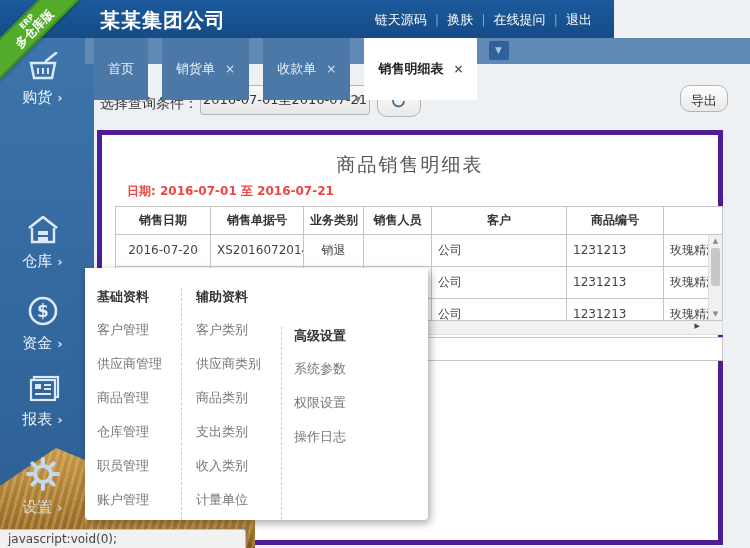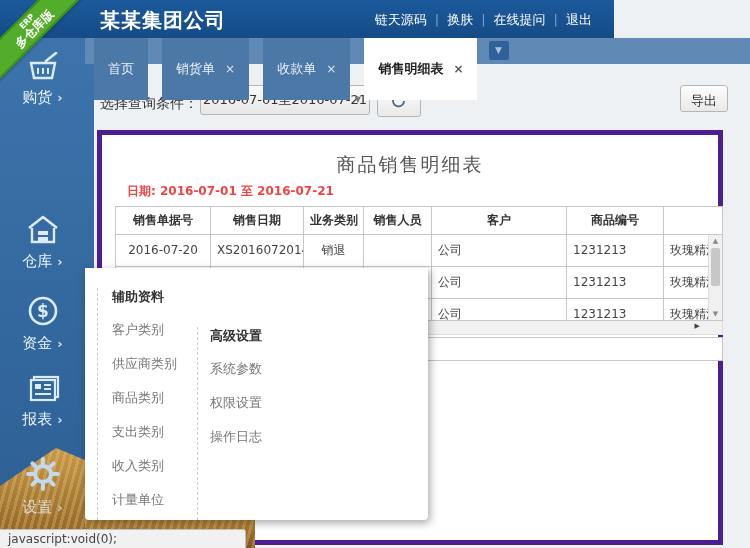--- a/index.html
+++ b/index.html
@@ -76,21 +76,21 @@
   
   .main{position:absolute;left:85px;top:64px;width:665px;height:484px;background:#edf1f4;text-decoration:underline;}
   .query-label{position:absolute;left:15px;top:31px;font-size:14px;color:#333;}
   .query-select{
     position:absolute;left:115px;top:21px;width:168px;height:28px;line-height:28px;
     background:linear-gradient(#fafafa,#e7e7e7);border:1px solid #b5b5b5;border-radius:3px;
     font-size:13px;color:#333;text-align:center;cursor:pointer;
   }
   .query-select .caret{position:absolute;right:8px;top:0;font-size:8px;color:#777;}
   .btn{
-    background:linear-gradient(#fdfdfd,#e9e9e9);border:1px solid #b5b5b5;border-radius:3px;
+    background:linear-gradient(#fdfdfd,#e9e9e9);border:1px solid #b5b5b5;border-radius:10px;
     cursor:pointer;
   }
   .refresh-btn{position:absolute;left:292px;top:23px;width:44px;height:30px;padding:0;}
   .export-btn{
     position:absolute;right:22px;top:21px;width:48px;height:27px;
     font-size:13px;color:#333;text-align:center;line-height:27px;
   }
   
   .card{
     position:absolute;left:12px;right:27px;top:66px;bottom:3px;
@@ -236,22 +236,22 @@
     </svg>
   </button>
   <button class="btn export-btn">导出</button>
 
   <div class="card">
     <div class="report-title">商品销售明细表</div>
     <div class="report-date">日期: 2016-07-01 至 2016-07-21</div>
 
     <div class="tbl">
       <div class="tr tbl-head">
+        <div class="td">销售日期</div>
         <div class="td">销售单据号</div>
-        <div class="td">销售日期</div>
         <div class="td">业务类别</div>
         <div class="td">销售人员</div>
         <div class="td">客户</div>
         <div class="td">商品编号</div>
         <div class="td"></div>
       </div>
       <div class="tbl-body">
         <div class="tr">
           <div class="td c">2016-07-20</div>
           <div class="td">XS20160720145855</div>
@@ -287,20 +287,29 @@
       </div>
       <div class="hscroll">
         <span class="arr">▶</span>
       </div>
       <div class="tbl-foot"></div>
     </div>
   </div>
 </div>
 
 <div class="popup">
+  <div class="pcol pcol-0">
+    <div class="phead">基础资料</div>
+    <div class="pitem">客户管理</div>
+    <div class="pitem">供应商管理</div>
+    <div class="pitem">商品管理</div>
+    <div class="pitem">仓库管理</div>
+    <div class="pitem">职员管理</div>
+    <div class="pitem">账户管理</div>
+  </div>
   <div class="pcol pcol-1">
     <div class="phead">辅助资料</div>
     <div class="pitem">客户类别</div>
     <div class="pitem">供应商类别</div>
     <div class="pitem">商品类别</div>
     <div class="pitem">支出类别</div>
     <div class="pitem">收入类别</div>
     <div class="pitem">计量单位</div>
     <div class="pitem">结算方式</div>
   </div>

